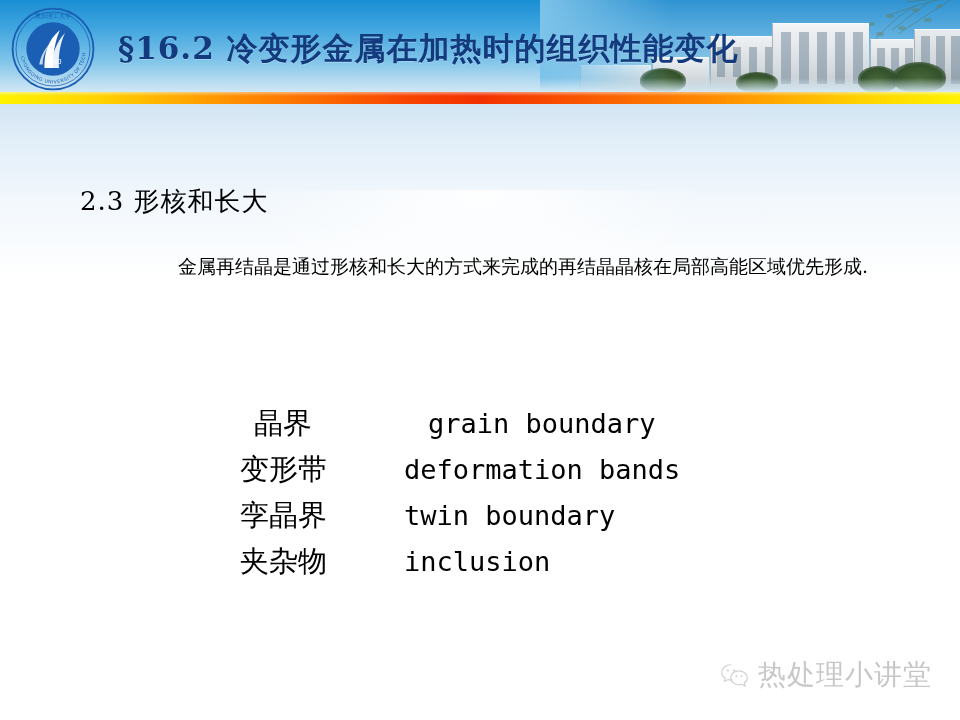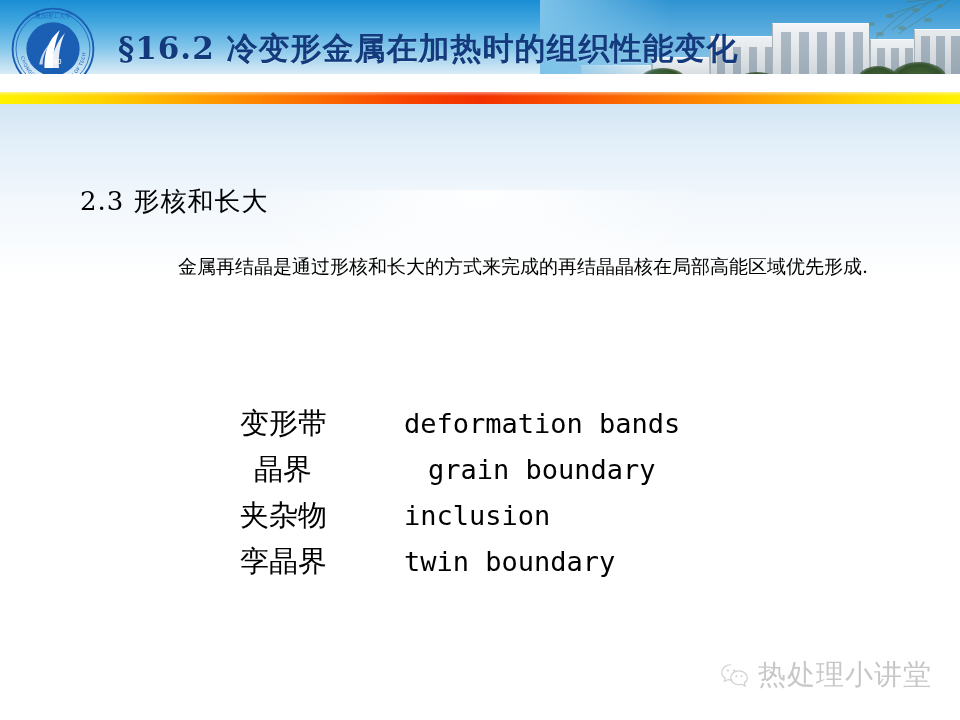--- a/index.html
+++ b/index.html
@@ -47,21 +47,21 @@
                 rgba(255,255,255,0.95) 0%,
                 rgba(255,255,255,0.0) 70%);
   }
 
   
   .header {
     position: absolute;
     left: 0;
     top: 0;
     width: 960px;
-    height: 74px;
+    height: 96px;
     overflow: hidden;
     background: linear-gradient(to bottom, #1a8ed4 0%, #3ea4de 28%, #7dc3e9 62%, #bfdff2 88%, #d8ecf7 100%);
   }
 
   
   .header-photo {
     position: absolute;
     right: 0;
     top: 0;
     width: 420px;
@@ -345,34 +345,34 @@
   <div class="rule-shine"></div>
 
   <div class="content">
 
     <div class="section-heading">2.3 形核和长大</div>
 
     <div class="paragraph">金属再结晶是通过形核和长大的方式来完成的再结晶晶核在局部高能区域优先形成.</div>
 
     <div class="terms">
       <div class="term-row">
+        <span class="term-cn indent-1">晶界</span>
+        <span class="term-en indent-en">grain boundary</span>
+      </div>
+      <div class="term-row">
         <span class="term-cn">变形带</span>
         <span class="term-en">deformation bands</span>
       </div>
       <div class="term-row">
-        <span class="term-cn indent-1">晶界</span>
-        <span class="term-en indent-en">grain boundary</span>
+        <span class="term-cn">孪晶界</span>
+        <span class="term-en">twin boundary</span>
       </div>
       <div class="term-row">
         <span class="term-cn">夹杂物</span>
         <span class="term-en">inclusion</span>
-      </div>
-      <div class="term-row">
-        <span class="term-cn">孪晶界</span>
-        <span class="term-en">twin boundary</span>
       </div>
     </div>
 
     <div class="watermark">
       <svg class="wm-icon" viewBox="0 0 34 28">
         <g fill="none" stroke="#a8a8a8" stroke-width="1.3">
           <path d="M12.5 2.4 C6.6 2.4 2 6.3 2 11 c0 2.6 1.5 5 3.9 6.5 L5 21.3 l4.1 -2.1 c1.1 .3 2.2 .5 3.4 .5 .5 0 1 0 1.5 -.1"></path>
           <path d="M21.5 9.4 c-5.2 0 -9.4 3.5 -9.4 7.8 0 4.3 4.2 7.8 9.4 7.8 1.1 0 2.2 -.2 3.2 -.5 l3.8 2 -.9 -3.4 c2.1 -1.4 3.3 -3.5 3.3 -5.9 0 -4.3 -4.2 -7.8 -9.4 -7.8 z"></path>
         </g>
         <g fill="#a8a8a8">

